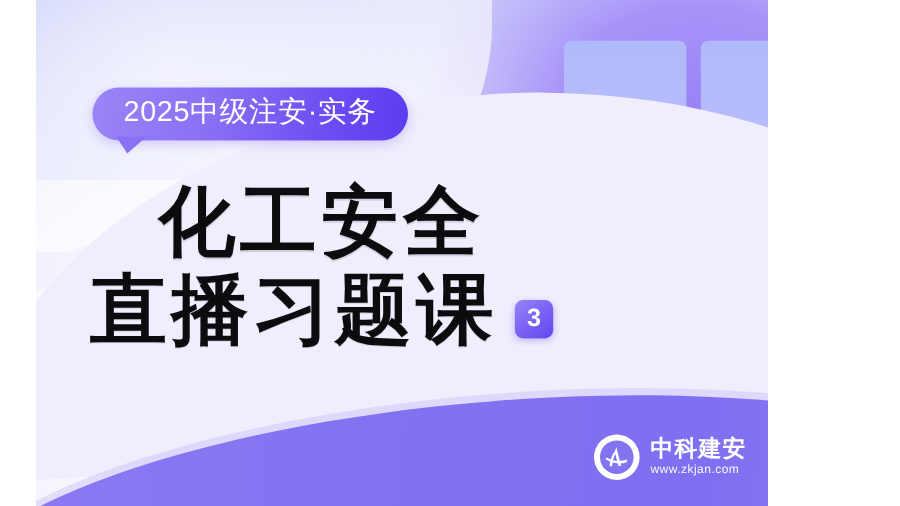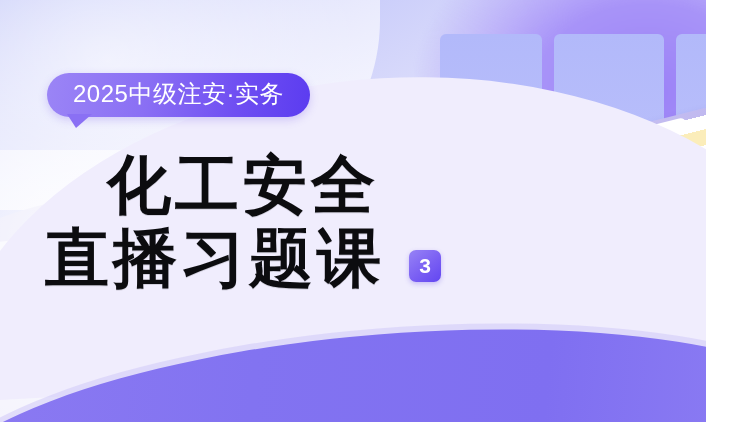--- a/index.html
+++ b/index.html
@@ -1,22 +1,23 @@
 <!DOCTYPE html>
 <html><head>
 <meta charset="utf-8">
 <style>
   html,body{margin:0;padding:0;background:#fff;}
   body{font-family:"Liberation Sans","DejaVu Sans",sans-serif;}
 
   #banner{
     position:relative;
-    width:706px;height:422px;
+    width:610px;height:422px;
     overflow:hidden;
     background:linear-gradient(150deg,#b5bbf7 0%,#c3c7fa 18%,#dcddfb 42%,#edecfd 62%,#f4f2fe 78%,#eceafc 100%);
+    margin-left:30px;
   }
 
   
   .glow-tr{
     position:absolute;right:-40px;top:-90px;width:330px;height:260px;
     background:radial-gradient(ellipse at 70% 70%,#9b81f7 0%,#a894f8 35%,rgba(176,164,249,0) 72%);
     filter:blur(2px);
   }
   .glow-left-soft{
     position:absolute;left:-60px;top:-60px;width:420px;height:300px;
@@ -232,21 +233,21 @@
     line-height:1.14;
     color:#0c0c0f;
     letter-spacing:4px;
     white-space:nowrap;
     text-shadow:0 1px 0 rgba(0,0,0,.12);
   }
   .hl-highlight{
     position:absolute;left:3px;top:72px;width:152px;height:15px;
     background:#c6f26e;z-index:-1;
   }
-  .line2-wrap{display:flex;align-items:flex-end;gap:24px;}
+  .line2-wrap{display:flex;align-items:flex-end;gap:14px;}
   .ep-badge{
     display:inline-flex;align-items:center;justify-content:center;
     width:32px;height:32px;margin-bottom:14px;
     border-radius:7px;
     background:linear-gradient(140deg,#9783f6 0%,#7a5ff3 55%,#6246f1 100%);
     color:#ffffff;
     font-family:"Liberation Sans",sans-serif;
     font-size:21px;font-weight:700;line-height:1;letter-spacing:0;
     text-shadow:none;
     box-shadow:0 2px 5px rgba(100,70,230,.3);
@@ -334,14 +335,28 @@
     <div class="hl-line">
       <span class="hl-highlight"></span>
       <span>化工安全</span>
     </div>
     <div class="hl-line line2-wrap">
       <span>直播习题课</span>
       <span class="ep-badge">3</span>
     </div>
   </div>
 
+  <div class="brand">
+    <div class="brand-mark">
+      <svg width="30" height="30" viewBox="0 0 30 30" aria-hidden="true">
+        <circle cx="15" cy="15" r="14" fill="#8273f1"></circle>
+        <path d="M14.6 6.5 L18.6 22.4 L16.4 22.4 L13.3 10.6 Z" fill="#ffffff"></path>
+        <path d="M13.2 10.2 C10.6 13.6 9.2 18.0 9.0 22.6 L11.1 22.6 C11.4 18.2 12.5 14.2 14.4 11.3 Z" fill="#ffffff"></path>
+        <path d="M5.5 16.6 C10.2 20.2 17.4 21.4 23.6 19.0 L23.2 17.0 C17.6 19.0 11.2 18.2 6.6 15.2 Z" fill="#ffffff"></path>
+      </svg>
+    </div>
+    <div class="brand-text">
+      <div class="brand-cn">中科建安</div>
+      <div class="brand-url">www.zkjan.com</div>
+    </div>
+  </div>
 
 </div>
 
 </body></html>

